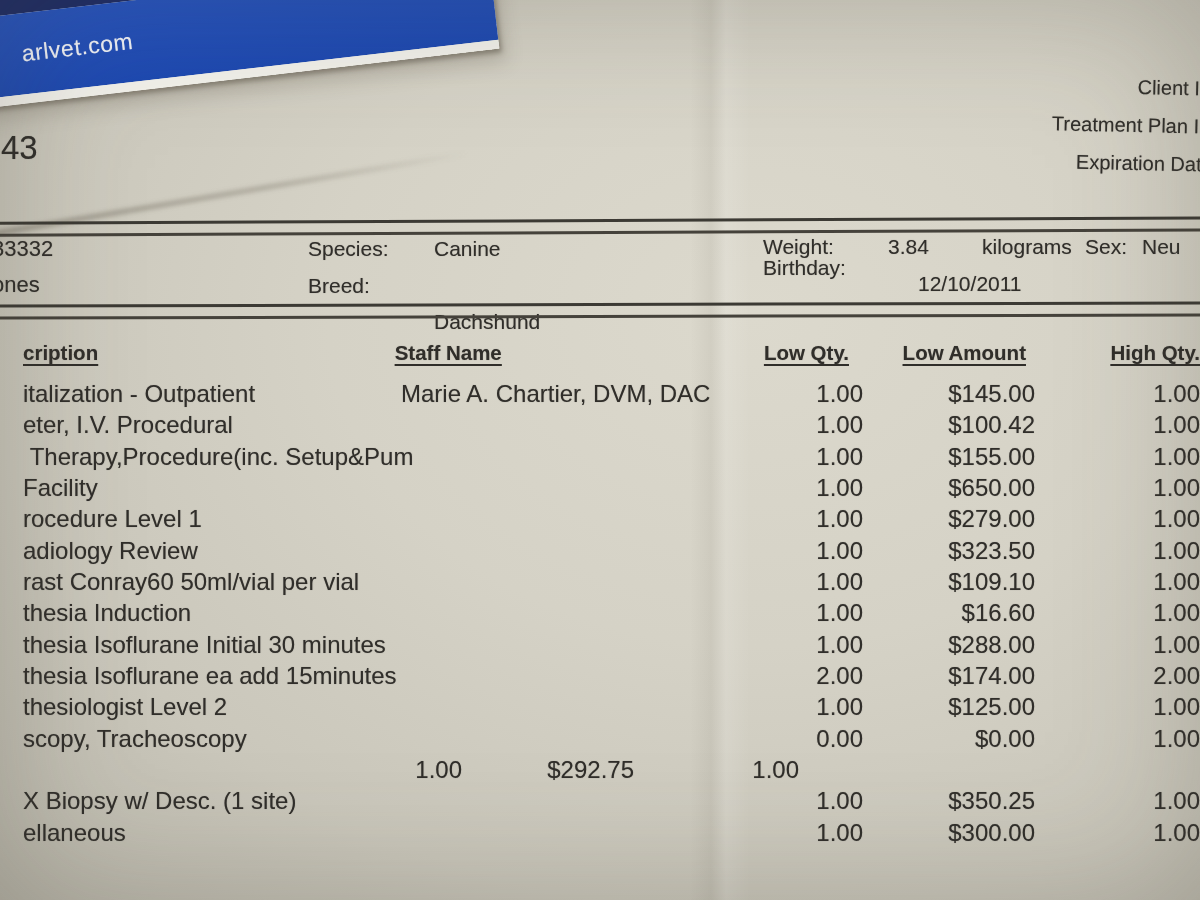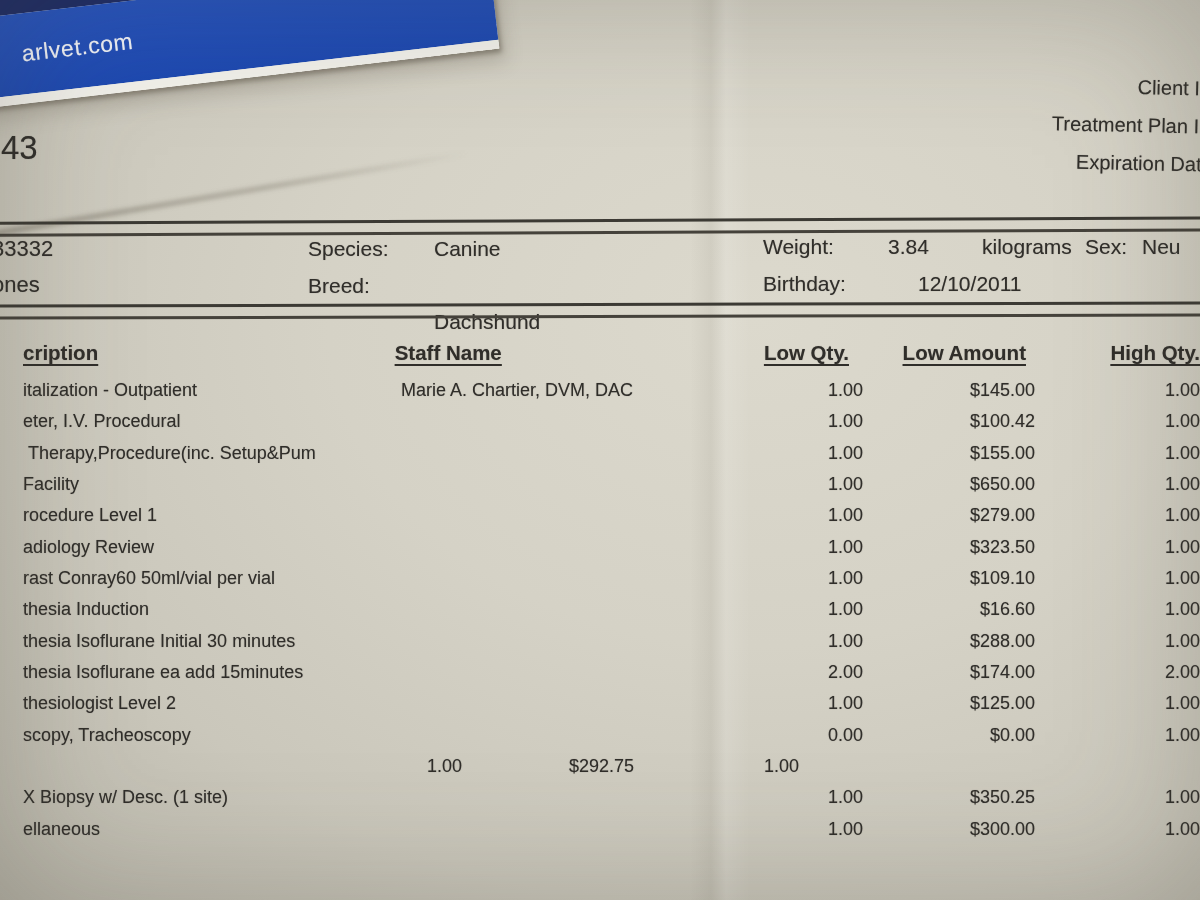--- a/index.html
+++ b/index.html
@@ -68,21 +68,21 @@
   .table{position:absolute;left:0;top:341px;width:1200px;}
   .thead{display:flex;font-weight:bold;font-size:20.5px;height:39px;}
   .thead span{text-decoration:underline;text-decoration-thickness:2.2px;text-underline-offset:4px;white-space:nowrap;}
   .c-desc{width:378px;padding-left:23px;}
   .c-staff{width:332px;}
   .c-lowq{width:130px;text-align:right;}
   .c-lowa{width:172px;text-align:right;}
   .c-higq{width:165px;text-align:right;}
   .thead .c-lowa{width:180px;}
   .thead .c-higq{width:177px;}
-  .trow{display:flex;height:31.35px;font-size:18px;}
+  .trow{display:flex;height:31.35px;font-size:24px;}
   .trow span{white-space:nowrap;overflow:visible;}
 </style>
 </head>
 <body>
 
 <div class="paper"></div>
 <div class="fold"></div>
 
 <div class="card-shadow"></div>
 <div class="card">
@@ -110,21 +110,21 @@
   <span style="left:308px;top:237px;">Species:</span>
   <span style="left:434px;top:237px;">Canine</span>
   <span style="left:308px;top:274px;">Breed:</span>
   <span style="left:434px;top:274px;margin-top:36px;">Dachshund</span>
 
   <span style="left:763px;top:235px;">Weight:</span>
   <span style="left:888px;top:235px;">3.84</span>
   <span style="left:982px;top:235px;">kilograms</span>
   <span style="left:1085px;top:235px;">Sex:</span>
   <span style="left:1142px;top:235px;">Neu</span>
-  <span style="left:763px;top:272px;">Birthday:</span>
+  <span style="left:763px;top:256px;">Birthday:</span>
   <span style="left:918px;top:272px;">12/10/2011</span>
 </div>
 
 <div class="rule bottom"></div>
 
 <div class="table soft">
   <div class="thead">
     <span class="c-desc">cription</span>
     <span class="c-staff">Staff Name</span>
     <span class="c-lowq">Low Qty.</span>

